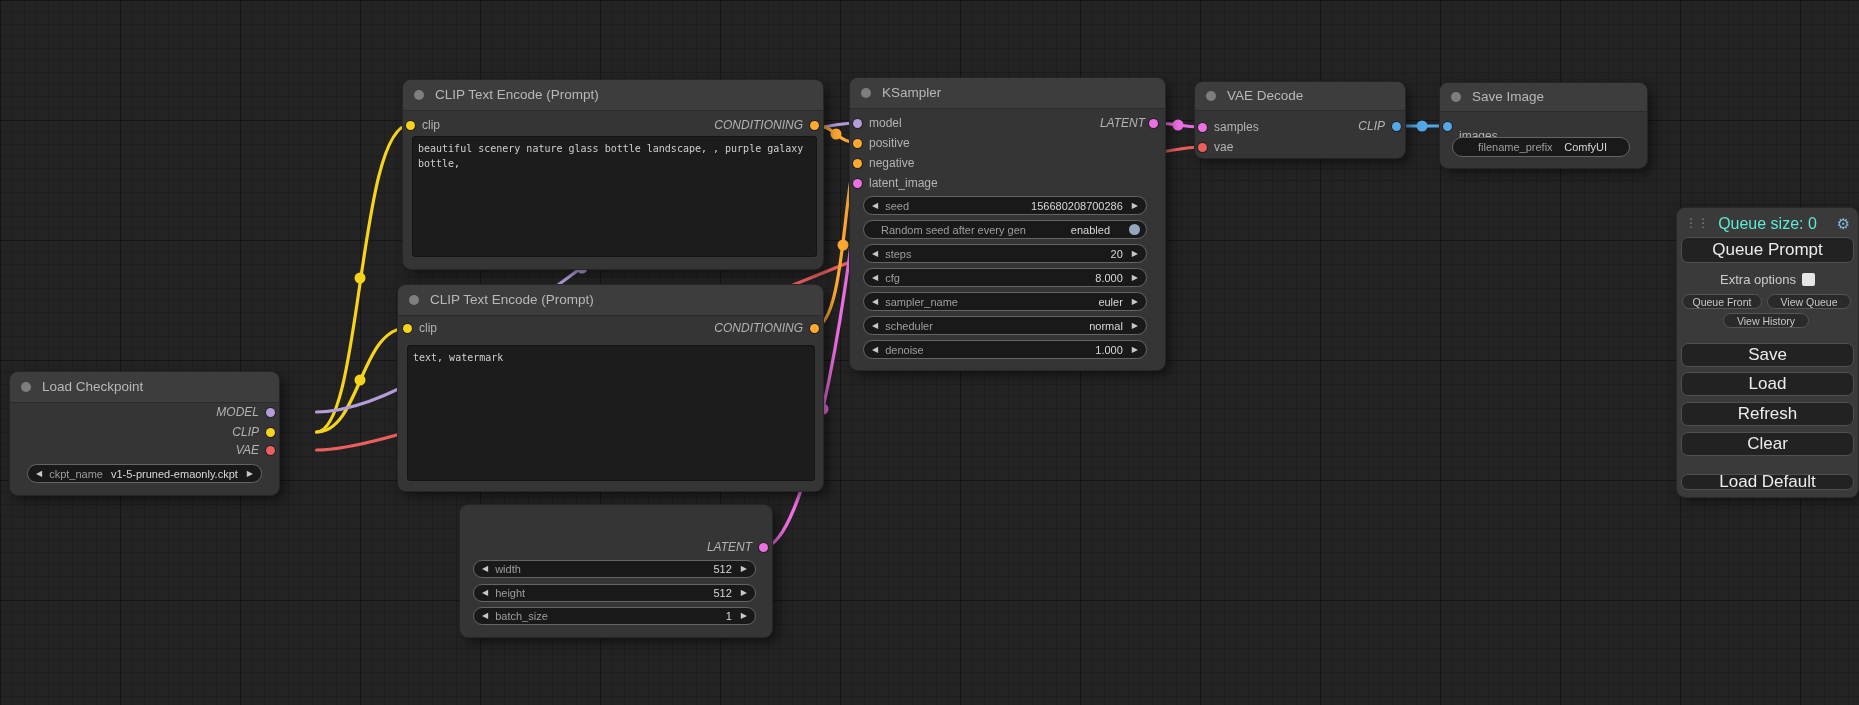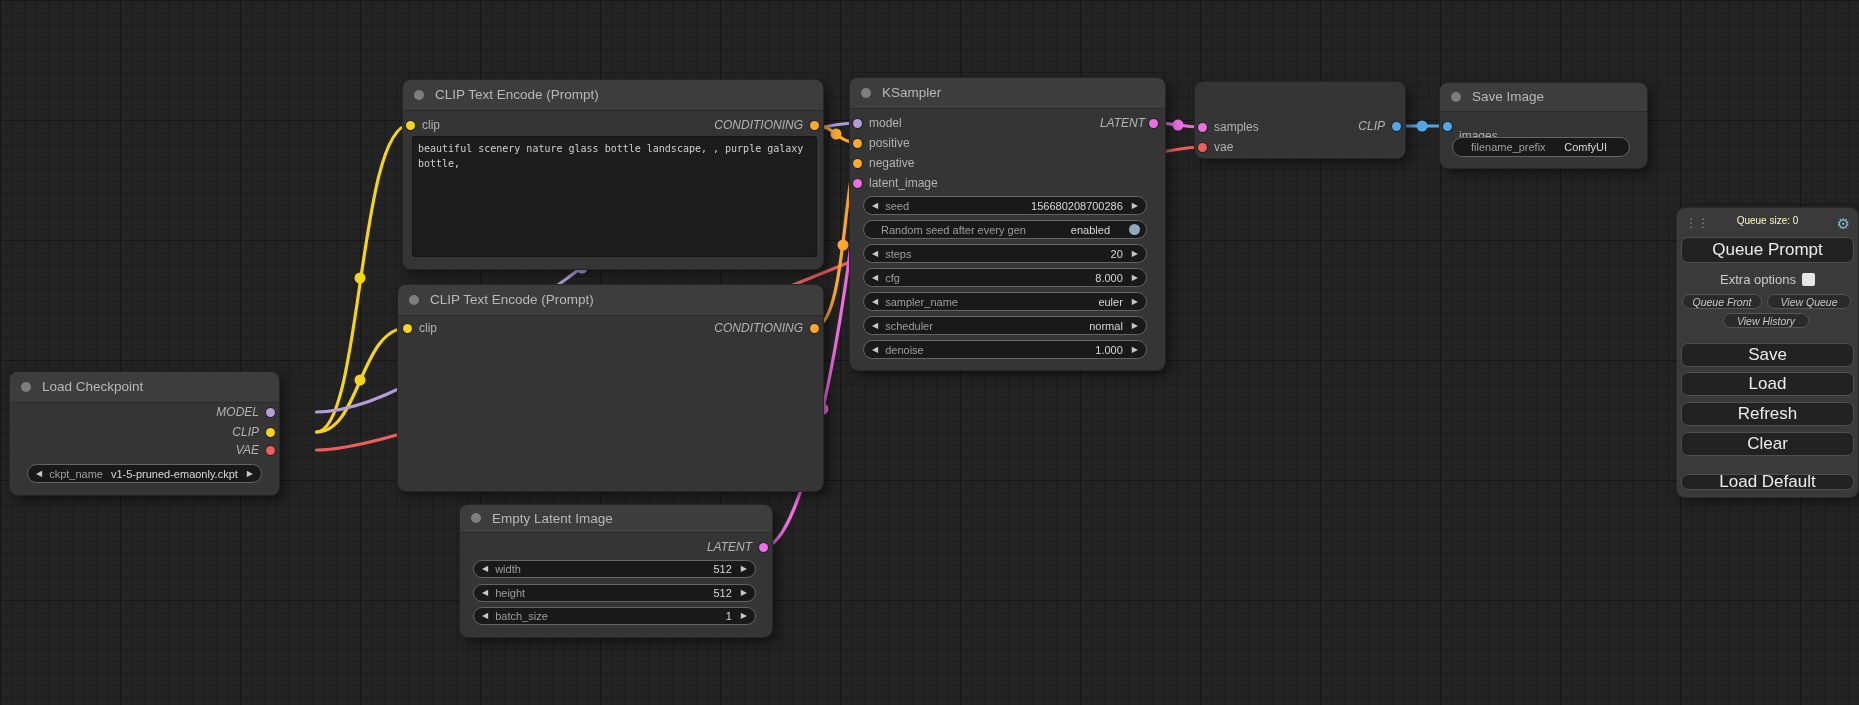--- a/index.html
+++ b/index.html
@@ -60,24 +60,24 @@
     box-shadow:0 0 0 1px #2a2a2a, 4px 4px 12px rgba(0,0,0,.5);
   }
   .qbtn{
     position:absolute;left:4px;right:4px;background:#222222;border:1px solid #4f4f4f;
     border-radius:7px;color:#ececec;display:flex;align-items:center;justify-content:center;
     font-size:17px;cursor:pointer;box-sizing:border-box;
   }
   .qpill{
     position:absolute;background:#2a2a2a;border:1px solid #555555;border-radius:9px;
     color:#c8c8c8;display:flex;align-items:center;justify-content:center;
-    font-size:10.5px;cursor:pointer;box-sizing:border-box;height:15px;font-style:italic;
+    font-size:10.5px;cursor:pointer;box-sizing:border-box;height:15px;
   }
   .qhead{position:absolute;top:7px;left:0;right:0;height:18px;}
-  .qsize{position:absolute;left:0;right:0;text-align:center;font-size:10px;color:#fef9c3;}
+  .qsize{position:absolute;left:0;right:0;text-align:center;font-size:16px;color:#5eead4;}
   .qhandle{position:absolute;left:8px;top:1px;color:#8a8a8a;font-size:12px;letter-spacing:0px;line-height:14px;cursor:grab;}
   .qgear{position:absolute;right:8px;top:0px;font-size:15px;line-height:18px;cursor:pointer;}
   .extra-row{position:absolute;left:0;right:0;display:flex;align-items:center;justify-content:center;gap:6px;color:#cccccc;font-size:13px;}
   .qcheck{width:13px;height:13px;background:#e6e6e6;border-radius:2px;display:inline-block;cursor:pointer;}
 </style>
 </head>
 <body>
 
 <svg id="wires" width="1859" height="705">
   <g fill="none" stroke-width="3.2" stroke-linecap="round">
@@ -137,27 +137,24 @@
 
 <div class="node" style="left:398px;top:285px;width:425px;height:206px">
   <div class="nheader">
     <span class="ndot"></span>
     <span class="ntitle">CLIP Text Encode (Prompt)</span>
   </div>
   <span class="in-dot" style="left: 5px; top: 38.5px; background: rgb(247, 212, 28);"></span>
   <span class="in-label" style="left:21px;top:35px">clip</span>
   <span class="out-label" style="top:35px">CONDITIONING</span>
   <span class="out-dot" style="top: 38.5px; background: rgb(255, 169, 49);"></span>
+  <div class="prompt-box" style="left:9px;top:60px;width:408px;height:136px">text, watermark</div>
 </div>
 
 <div class="node" style="left:460px;top:505px;width:312px;height:132px">
-  <div class="nheader" style="height:27px">
-    <span class="ndot" style="top:8px"></span>
-    <span class="ntitle" style="top:6px">Empty Latent Image</span>
-  </div>
   <span class="out-label" style="top:34px">LATENT</span>
   <span class="out-dot" style="top: 37.5px; background: rgb(238, 110, 227);"></span>
   <div class="widget" style="left:13px;right:16px;top:55px;height:18px">
     <span class="w-arrow">◀</span>
     <span class="w-label">width</span>
     <span class="w-value">512</span>
     <span class="w-arrow">▶</span>
   </div>
   <div class="widget" style="left:13px;right:16px;top:79px;height:18px">
     <span class="w-arrow">◀</span>
@@ -226,37 +223,41 @@
   </div>
   <div class="widget" style="top:262px">
     <span class="w-arrow">◀</span>
     <span class="w-label">denoise</span>
     <span class="w-value">1.000</span>
     <span class="w-arrow">▶</span>
   </div>
 </div>
 
 <div class="node" style="left:1195px;top:82px;width:210px;height:76px">
+  <div class="nheader" style="height:28px">
+    <span class="ndot" style="top:9px"></span>
+    <span class="ntitle" style="top:6px">VAE Decode</span>
+  </div>
   <span class="in-dot" style="top: 40.5px; background: rgb(238, 110, 227);"></span>
   <span class="in-label" style="top:37px">samples</span>
   <span class="out-label" style="top:36px">CLIP</span>
   <span class="out-dot" style="top: 39.5px; background: rgb(84, 168, 232);"></span>
   <span class="in-dot" style="top: 60.5px; background: rgb(237, 94, 94);"></span>
   <span class="in-label" style="top:57px">vae</span>
 </div>
 
 <div class="node" style="left:1440px;top:83px;width:207px;height:85px">
   <div class="nheader" style="height:28px">
     <span class="ndot" style="top:9px"></span>
     <span class="ntitle" style="top:6px">Save Image</span>
   </div>
   <span class="in-dot" style="top: 38.5px; background: rgb(84, 168, 232);"></span>
   <span class="in-label" style="top:45px">images</span>
   <div class="widget" style="left:12px;right:17px;top:54px;height:20px">
-    <span class="w-label" style="margin-left:10px">filename_prefix</span>
+    <span class="w-label" style="margin-left:17px">filename_prefix</span>
     <span class="w-value" style="padding-right:14px">ComfyUI</span>
   </div>
 </div>
 
 <div id="queue-panel" style="left:1677px;top:208px;width:181px;height:289px">
   <div class="qhead">
     <span class="qhandle">⋮⋮</span>
     <span class="qsize">Queue size: 0</span>
     <span class="qgear" style="color: rgb(124, 184, 216);">⚙</span>
   </div>

